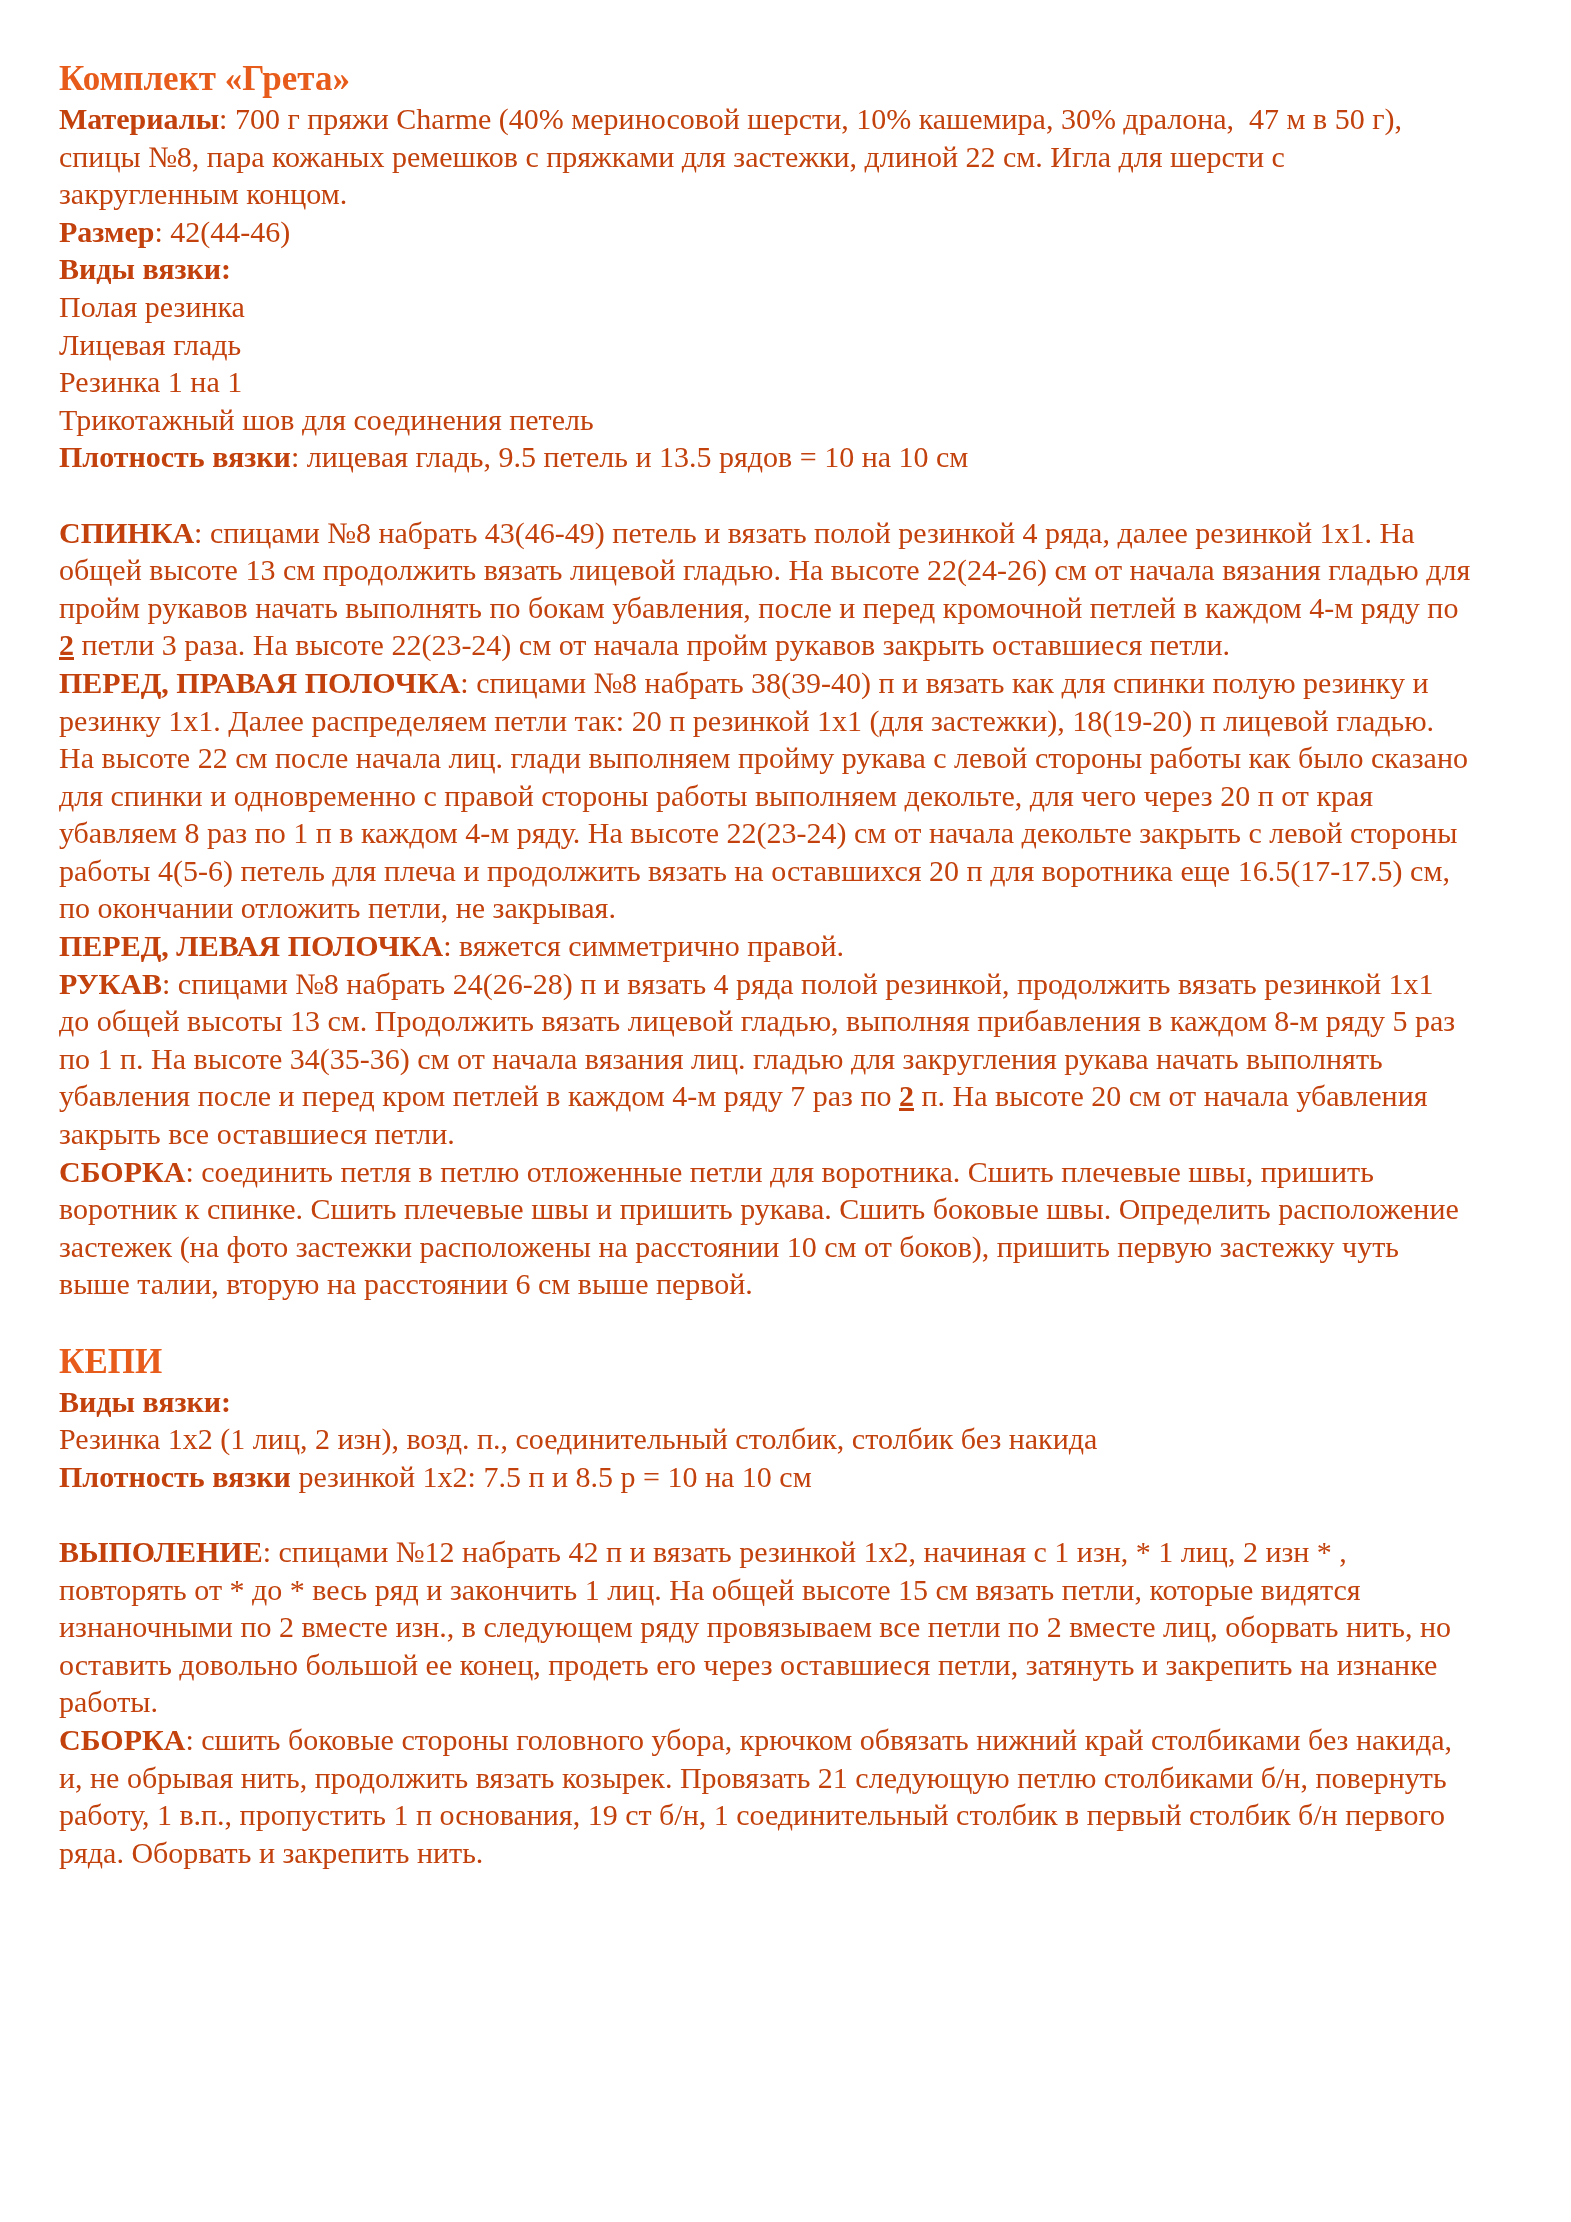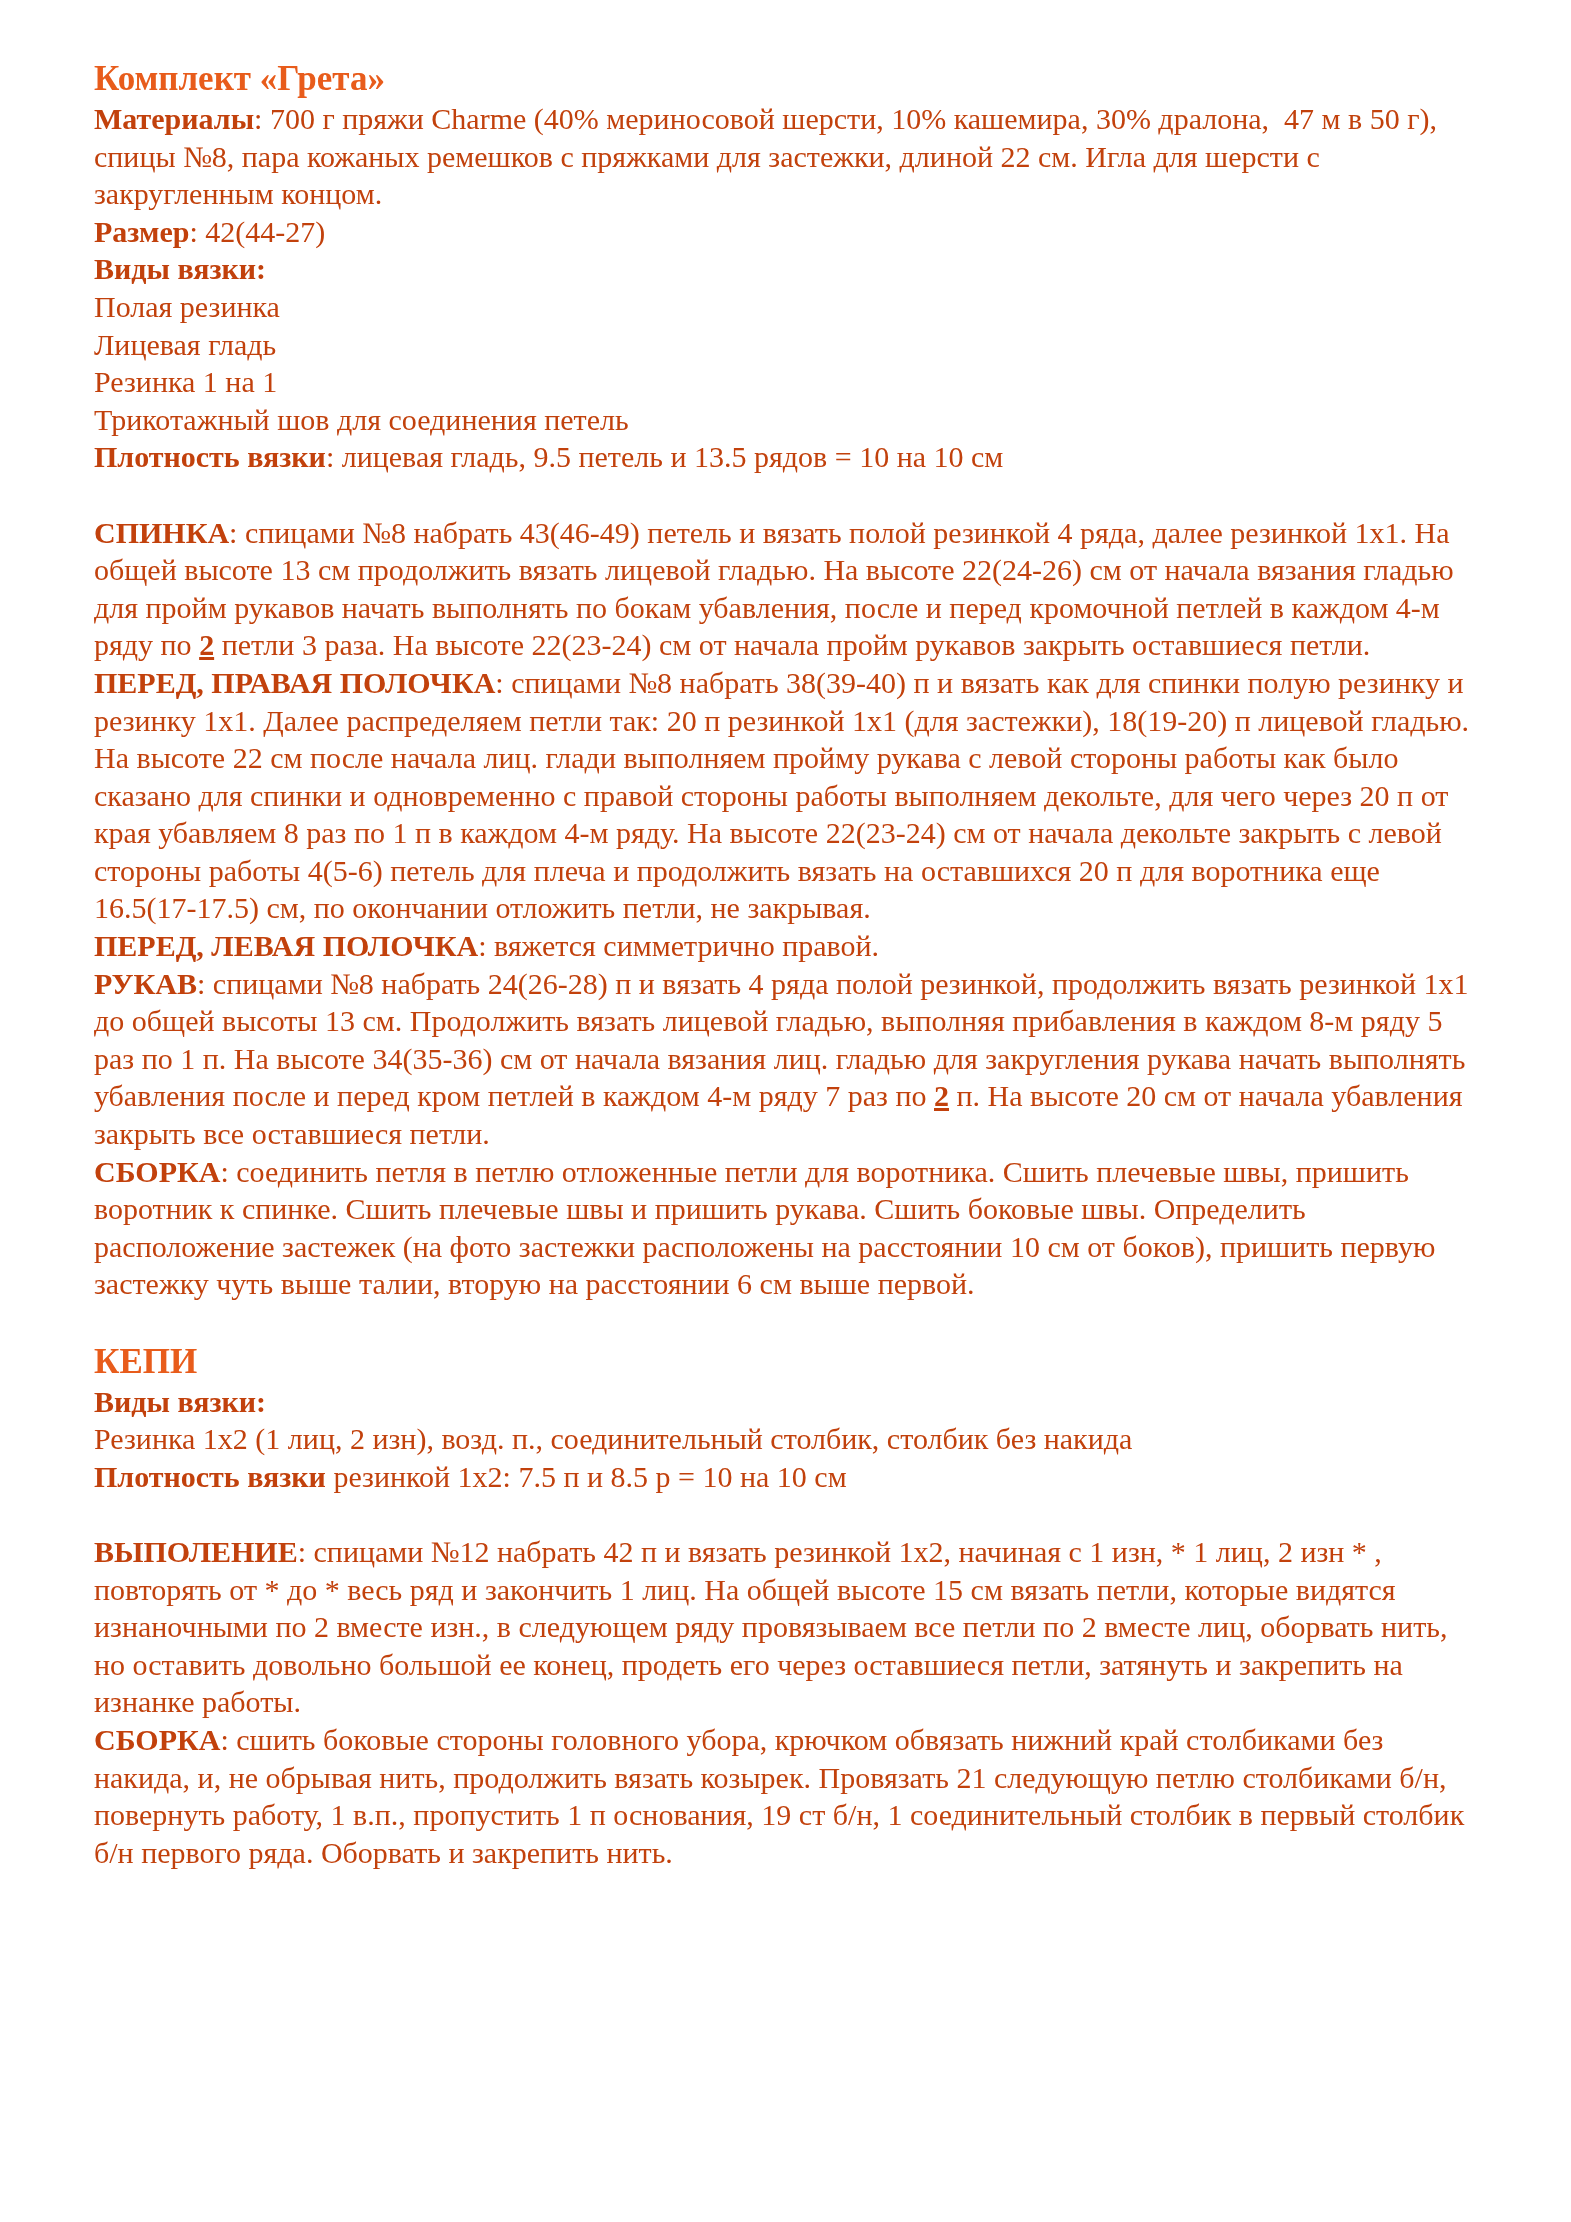--- a/index.html
+++ b/index.html
@@ -2,21 +2,21 @@
 <html><head>
 <meta charset="utf-8">
 <style>
   html, body { margin: 0; padding: 0; background: #ffffff; }
   .page {
     position: relative;
     box-sizing: border-box;
     width: 1571px;
     height: 2222px;
     background: #ffffff;
-    padding: 58px 100px 0 94px;
+    padding: 58px 100px 0 59px;
     font-family: "Liberation Serif", "DejaVu Serif", serif;
     color: #000000;
     overflow: hidden;
   }
   .doc { width: 100%; }
   p.block {
     margin: 0;
     font-size: 30px;
     line-height: 37.6px;
     white-space: pre-wrap;
@@ -33,21 +33,21 @@
   span.b { font-weight: bold; }
   span.u { text-decoration: underline; }
 </style>
 </head>
 <body>
 
 <div class="page" style="--accent: #e85c1b; background: rgb(255, 255, 255);">
   <div class="doc" id="doc">
       <p class="block title"><span class="b">Комплект «Грета»</span></p>
       <p class="block para"><span class="b">Материалы</span><span class="">: 700 г пряжи Charme (40% мериносовой шерсти, 10% кашемира, 30% дралона,  47 м в 50 г), спицы №8, пара кожаных ремешков с пряжками для застежки, длиной 22 см. Игла для шерсти с закругленным концом.</span></p>
-      <p class="block para"><span class="b">Размер</span><span class="">: 42(44-27)</span></p>
+      <p class="block para"><span class="b">Размер</span><span class="">: 42(44-46)</span></p>
       <p class="block para"><span class="b">Виды вязки:</span></p>
       <p class="block para"><span class="">Полая резинка</span></p>
       <p class="block para"><span class="">Лицевая гладь</span></p>
       <p class="block para"><span class="">Резинка 1 на 1</span></p>
       <p class="block para"><span class="">Трикотажный шов для соединения петель</span></p>
       <p class="block para"><span class="b">Плотность вязки</span><span class="">: лицевая гладь, 9.5 петель и 13.5 рядов = 10 на 10 см</span></p>
       <p class="block blank"></p>
       <p class="block para"><span class="b">СПИНКА</span><span class="">: спицами №8 набрать 43(46-49) петель и вязать полой резинкой 4 ряда, далее резинкой 1х1. На общей высоте 13 см продолжить вязать лицевой гладью. На высоте 22(24-26) см от начала вязания гладью для пройм рукавов начать выполнять по бокам убавления, после и перед кромочной петлей в каждом 4-м ряду по </span><span class="b u">2</span><span class=""> петли 3 раза. На высоте 22(23-24) см от начала пройм рукавов закрыть оставшиеся петли.</span></p>
       <p class="block para"><span class="b">ПЕРЕД, ПРАВАЯ ПОЛОЧКА</span><span class="">: спицами №8 набрать 38(39-40) п и вязать как для спинки полую резинку и резинку 1х1. Далее распределяем петли так: 20 п резинкой 1х1 (для застежки), 18(19-20) п лицевой гладью. На высоте 22 см после начала лиц. глади выполняем пройму рукава с левой стороны работы как было сказано для спинки и одновременно с правой стороны работы выполняем декольте, для чего через 20 п от края убавляем 8 раз по 1 п в каждом 4-м ряду. На высоте 22(23-24) см от начала декольте закрыть с левой стороны работы 4(5-6) петель для плеча и продолжить вязать на оставшихся 20 п для воротника еще 16.5(17-17.5) см, по окончании отложить петли, не закрывая.</span></p>
       <p class="block para"><span class="b">ПЕРЕД, ЛЕВАЯ ПОЛОЧКА</span><span class="">: вяжется симметрично правой.</span></p>

